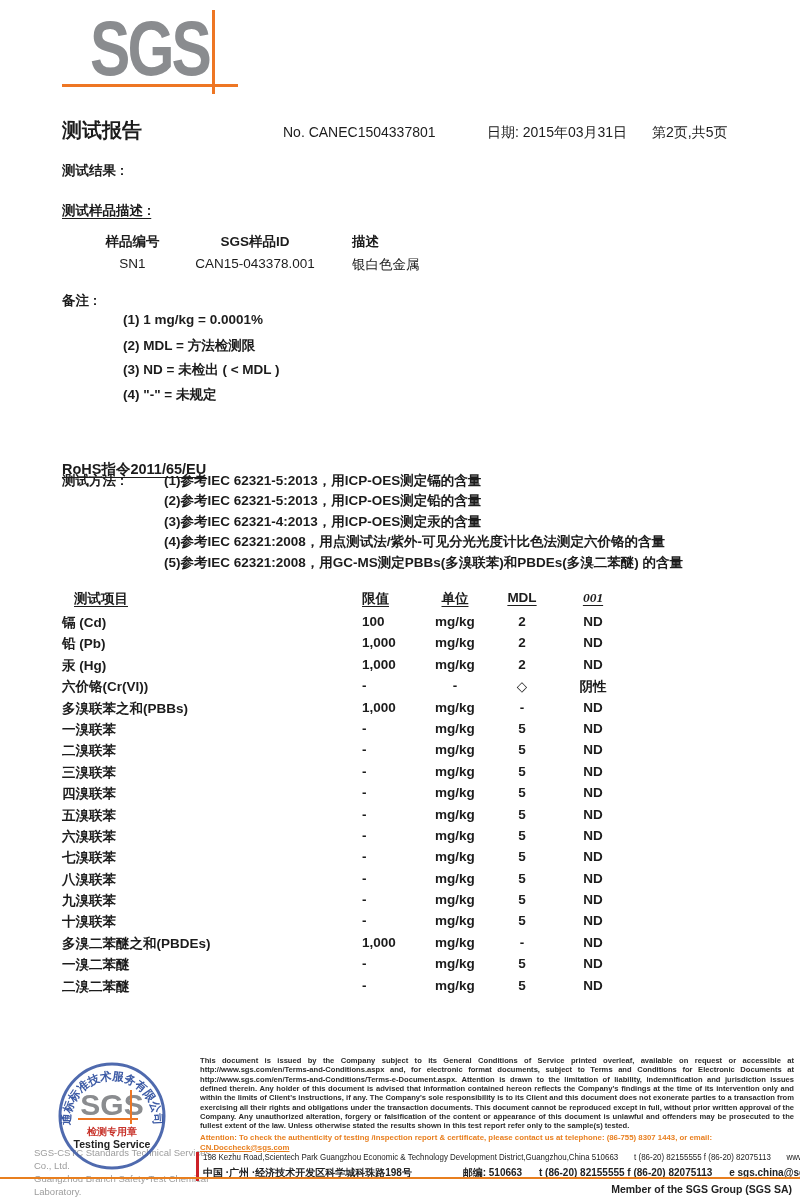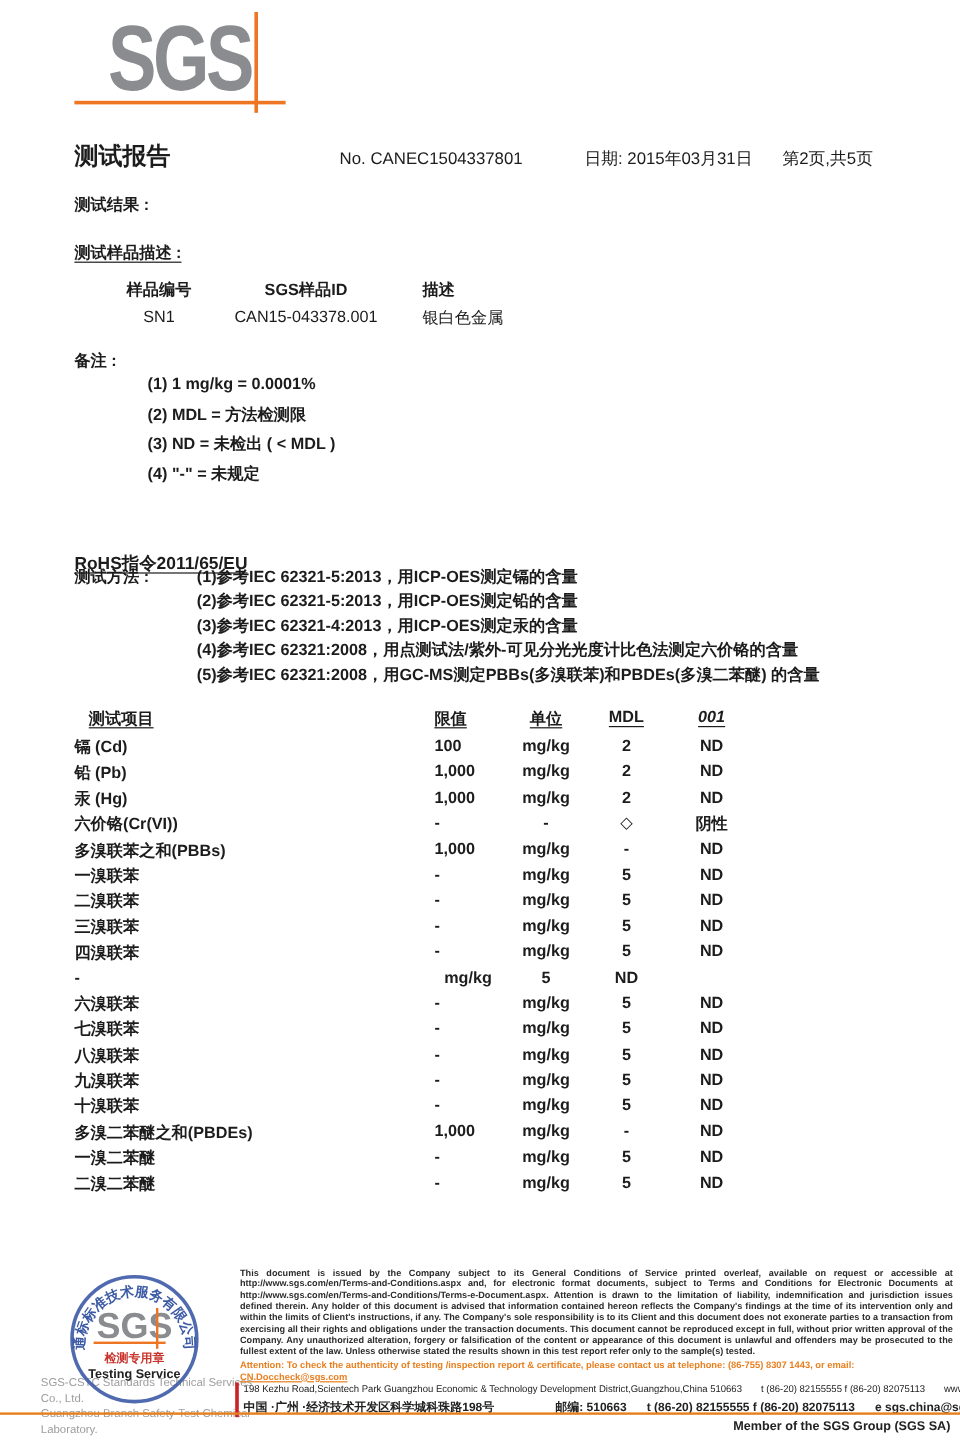--- a/index.html
+++ b/index.html
@@ -47,21 +47,21 @@
   .method-line{height:20.4px;white-space:nowrap;}
 
   
   .results-table{left:62px;top:590px;width:575px;font-size:13.5px;font-weight:bold;}
   .rt-row{display:grid;grid-template-columns:300px 56px 74px 60px 82px;height:21.4px;align-items:start;}
   .rt-head{height:24px;}
   .rt-c2{text-align:left;padding-right:10px;}
   .rt-c3,.rt-c4,.rt-c5{text-align:center;}
   .rt-head .u{text-decoration:underline;text-underline-offset:3px;}
   .rt-head .rt-c1 .u{margin-left:12px;}
-  .rt-head .i{font-style:italic;}
+  .rt-head .i{font-style:italic;font-family:Liberation Serif, serif;}
 
   
   .stamp-company{left:34px;top:1146px;width:180px;font-size:9.5px;line-height:13px;color:#9d9d9d;}
   .stamp-svg{left:56px;top:1060px;}
   .disclaimer{left:200px;top:1056px;width:594px;font-size:7.6px;line-height:9.35px;
               text-align:justify;font-weight:bold;color:#2d2d2d;}
   .attention{left:200px;top:1133px;width:594px;font-size:7.8px;line-height:9.6px;
              font-weight:bold;color:#e87f1f;}
   .addr-bar{left:196px;top:1152px;width:3px;height:29px;background:#cc2027;}
   .addr-en{left:203px;top:1153px;font-size:8.2px;color:#222;white-space:nowrap;
@@ -185,20 +185,21 @@
           <div class="rt-c rt-c5">ND</div>
         </div>
         <div class="rt-row">
           <div class="rt-c rt-c1">四溴联苯</div>
           <div class="rt-c rt-c2">-</div>
           <div class="rt-c rt-c3">mg/kg</div>
           <div class="rt-c rt-c4">5</div>
           <div class="rt-c rt-c5">ND</div>
         </div>
         <div class="rt-row">
+          <div class="rt-c rt-c1">五溴联苯</div>
           <div class="rt-c rt-c2">-</div>
           <div class="rt-c rt-c3">mg/kg</div>
           <div class="rt-c rt-c4">5</div>
           <div class="rt-c rt-c5">ND</div>
         </div>
         <div class="rt-row">
           <div class="rt-c rt-c1">六溴联苯</div>
           <div class="rt-c rt-c2">-</div>
           <div class="rt-c rt-c3">mg/kg</div>
           <div class="rt-c rt-c4">5</div>

